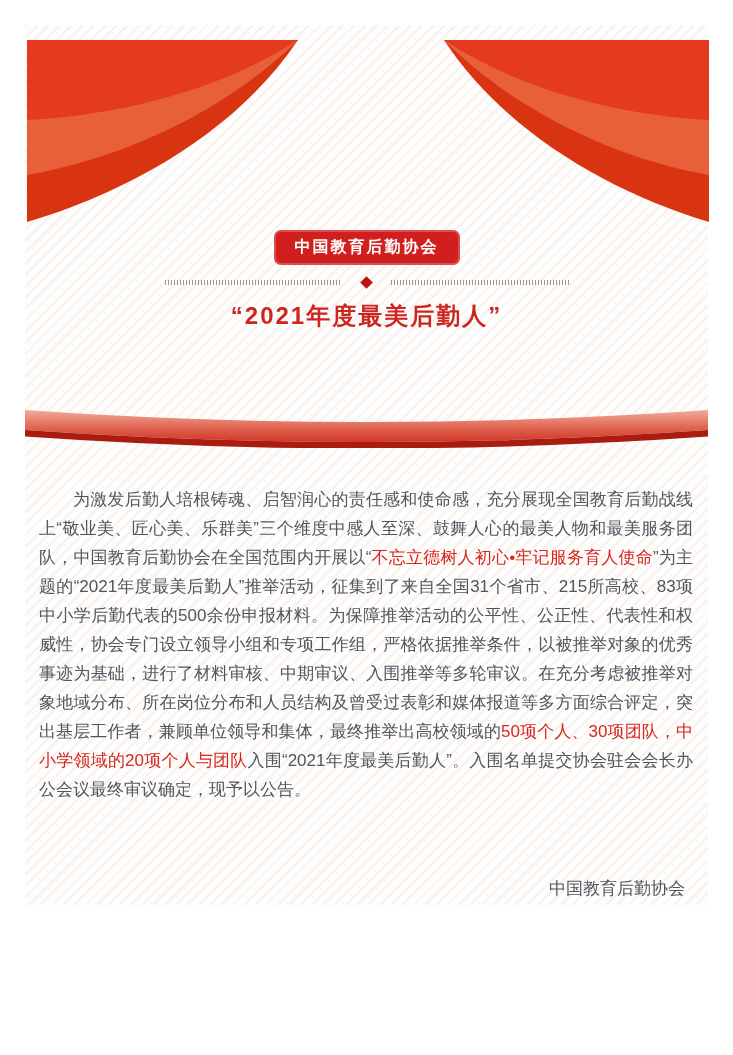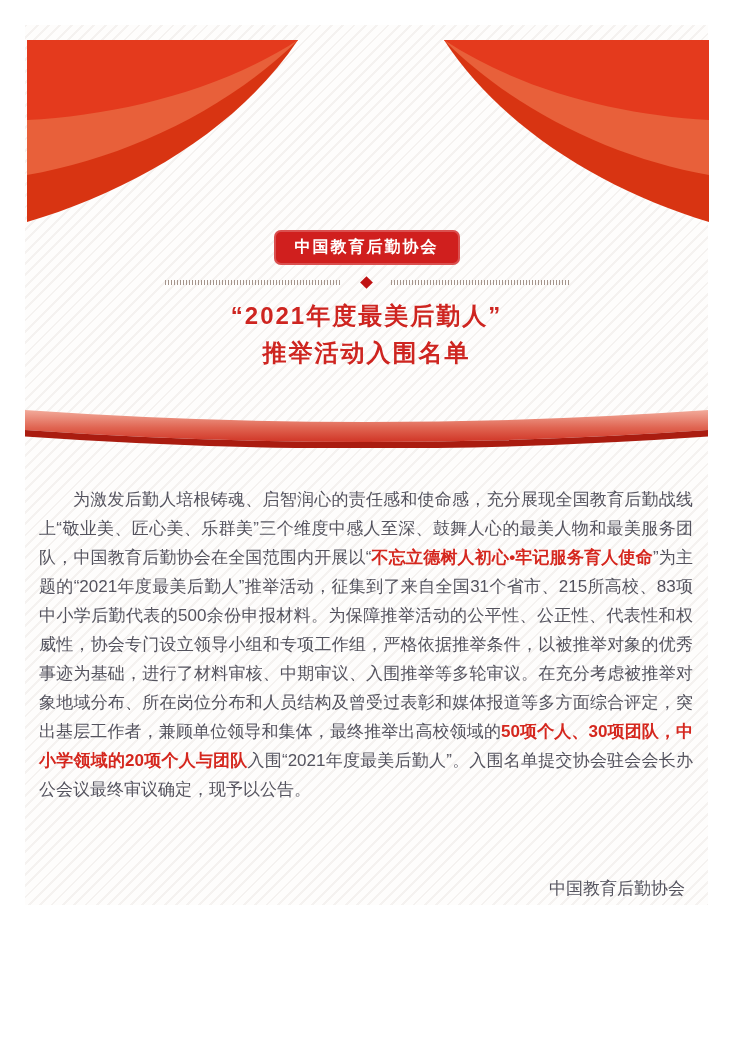--- a/index.html
+++ b/index.html
@@ -57,21 +57,21 @@
     text-align:center;
   }
   .ribbon{position:absolute;top:408px;left:25px;width:683px;height:40px;}
   .ribbon svg{display:block;width:100%;height:100%;}
 
   .body-text{
     position:absolute;top:468px;left:39px;width:654px;
     font-size:17px;line-height:29px;color:#54535e;
     text-align:justify;text-indent:2em;
   }
-  .seg-red{color:#d5271e;font-weight:bold;}
+  .seg-red{color:#d5271e;font-weight:normal;}
   .attachment{
     position:absolute;top:820px;left:39px;width:654px;
     font-size:17px;color:#54535e;line-height:22px;
   }
   .signature{
     position:absolute;top:874px;right:48px;
     text-align:right;font-size:17px;color:#54535e;line-height:29px;
   }
   .footer-title{
     position:absolute;top:986px;left:0;right:0;text-align:center;
@@ -106,21 +106,20 @@
   <div class="badge">中国教育后勤协会</div>
 
   <div class="divider">
     <div class="dash-line"></div>
     <div class="diamond"></div>
     <div class="dash-line"></div>
   </div>
 
   <div class="title-block">
     <div class="title-line">“2021年度最美后勤人”</div>
-    <div class="title-line">推举活动入围名单</div>
   </div>
 
   <div class="ribbon">
     <svg viewBox="0 0 683 40" preserveAspectRatio="none">
       <defs>
         <linearGradient id="rib" x1="0" y1="0" x2="0" y2="1">
           <stop offset="0" stop-color="#f2ab9b"></stop>
           <stop offset="0.55" stop-color="#e06552"></stop>
           <stop offset="1" stop-color="#d03526"></stop>
         </linearGradient>

